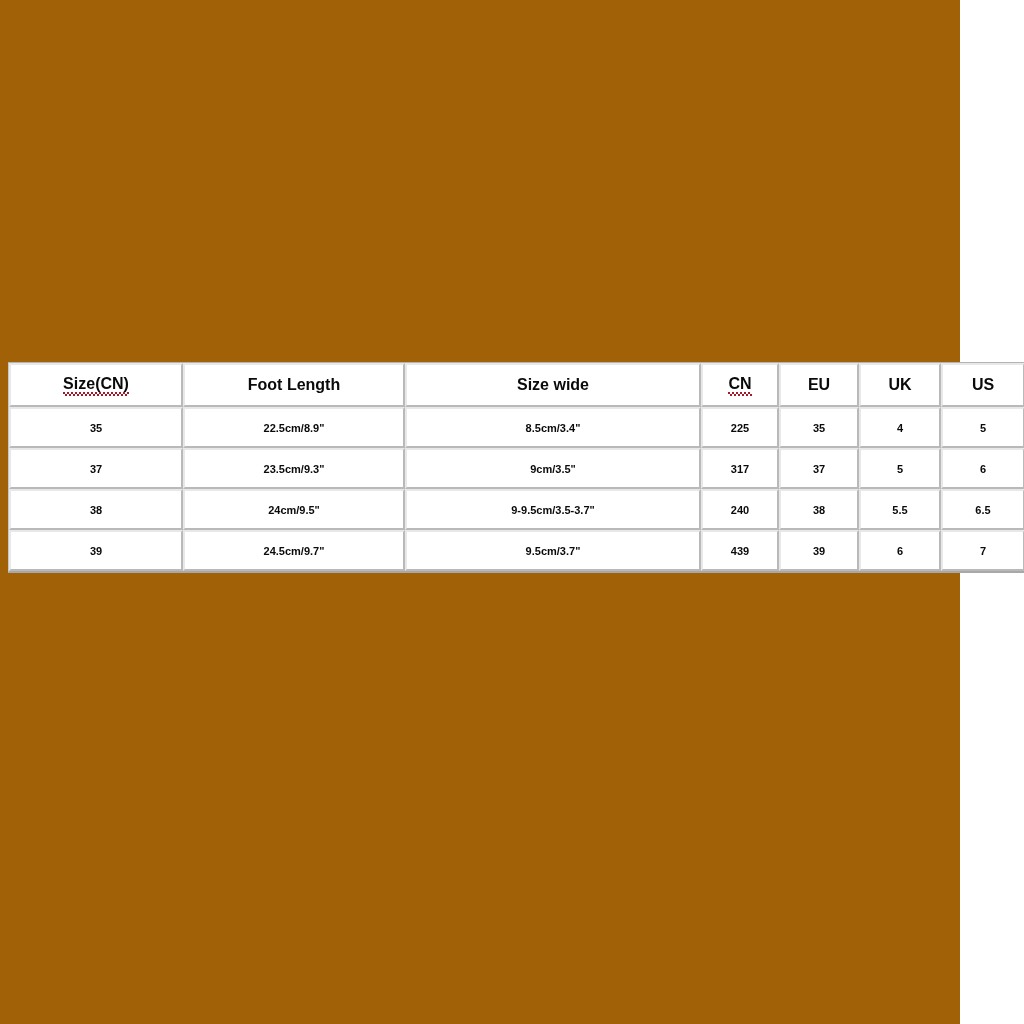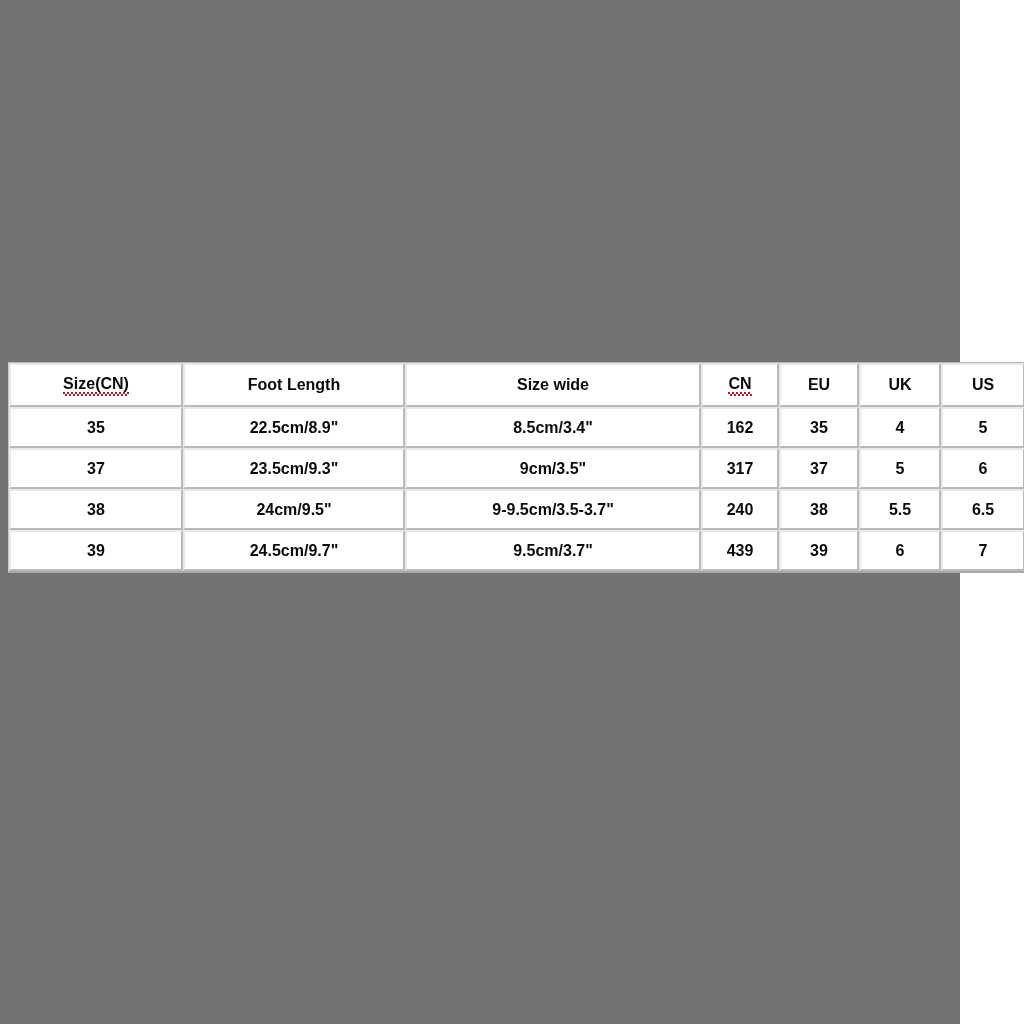--- a/index.html
+++ b/index.html
@@ -13,21 +13,21 @@
     height: 1024px;
     overflow: hidden;
     font-family: "Liberation Sans", sans-serif;
     -webkit-font-smoothing: antialiased;
   }
 
   #canvas {
     position: relative;
     width: 960px;
     height: 1024px;
-    background: #737373;
+    background: #a16207;
   }
 
   
   .table-wrap {
     position: absolute;
     left: 8px;
     top: 362px;
     width: 1016px;
   }
 
@@ -44,21 +44,21 @@
   }
 
   table.size-chart td,
   table.size-chart th {
     height: 41px;
     box-sizing: border-box;
     padding: 0 4px;
     text-align: center;
     vertical-align: middle;
     font-weight: bold;
-    font-size: 16px;
+    font-size: 11px;
     color: #0a0a0a;
     background: #ffffff;
     
     border-top: 2px solid #e8e8e8;
     border-left: 2px solid #e8e8e8;
     border-right: 2px solid #b9b9b9;
     border-bottom: 2px solid #b9b9b9;
     letter-spacing: 0px;
     white-space: nowrap;
   }
@@ -123,21 +123,21 @@
             <th>EU</th>
             <th>UK</th>
             <th>US</th>
           </tr>
       </thead>
       <tbody>
           <tr>
             <td>35</td>
             <td>22.5cm/8.9"</td>
             <td>8.5cm/3.4"</td>
-            <td>162</td>
+            <td>225</td>
             <td>35</td>
             <td>4</td>
             <td>5</td>
           </tr>
           <tr>
             <td>37</td>
             <td>23.5cm/9.3"</td>
             <td>9cm/3.5"</td>
             <td>317</td>
             <td>37</td>

